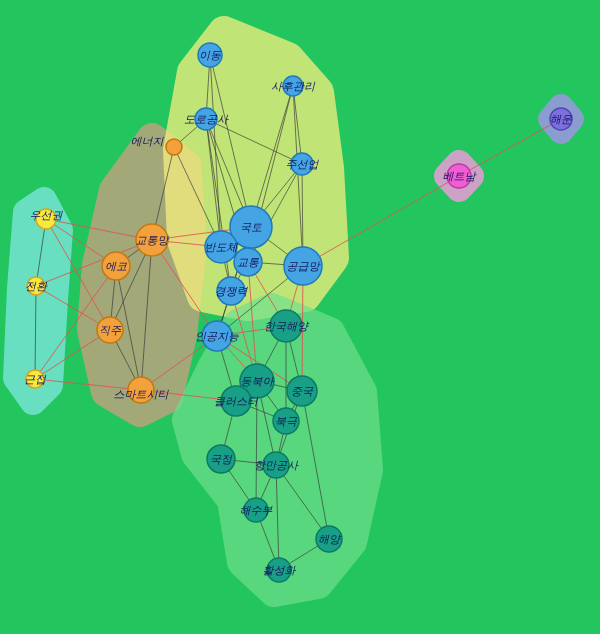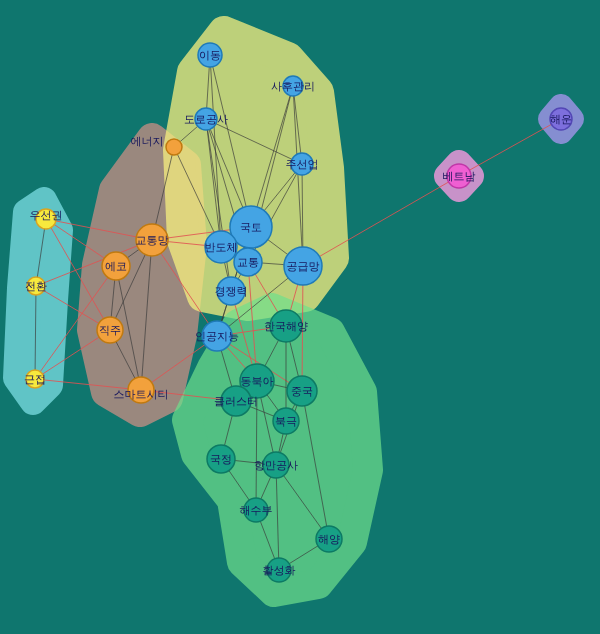--- a/index.html
+++ b/index.html
@@ -5,22 +5,23 @@
   html, body {
     margin: 0;
     padding: 0;
     background: #ffffff;
     font-family: "Liberation Sans", "DejaVu Sans", sans-serif;
   }
   #stage {
     position: relative;
     width: 600px;
     height: 634px;
-    background: #0f766e;
+    background: #22c55e;
     overflow: hidden;
+    font-style: italic;
   }
   svg text {
     font-family: "Liberation Sans", "DejaVu Sans", sans-serif;
     font-size: 11px;
     pointer-events: none;
   }
   svg circle.node { cursor: pointer; }
 </style>
 </head>
 <body>

